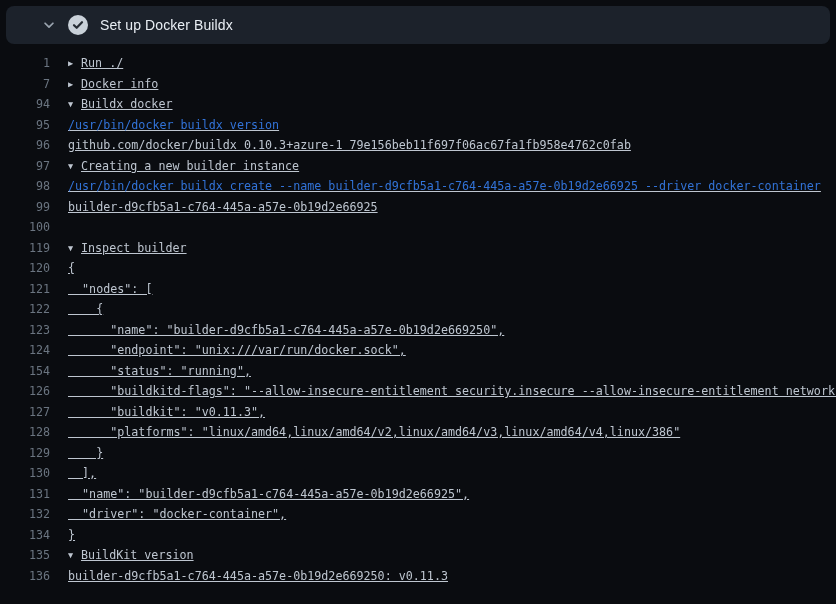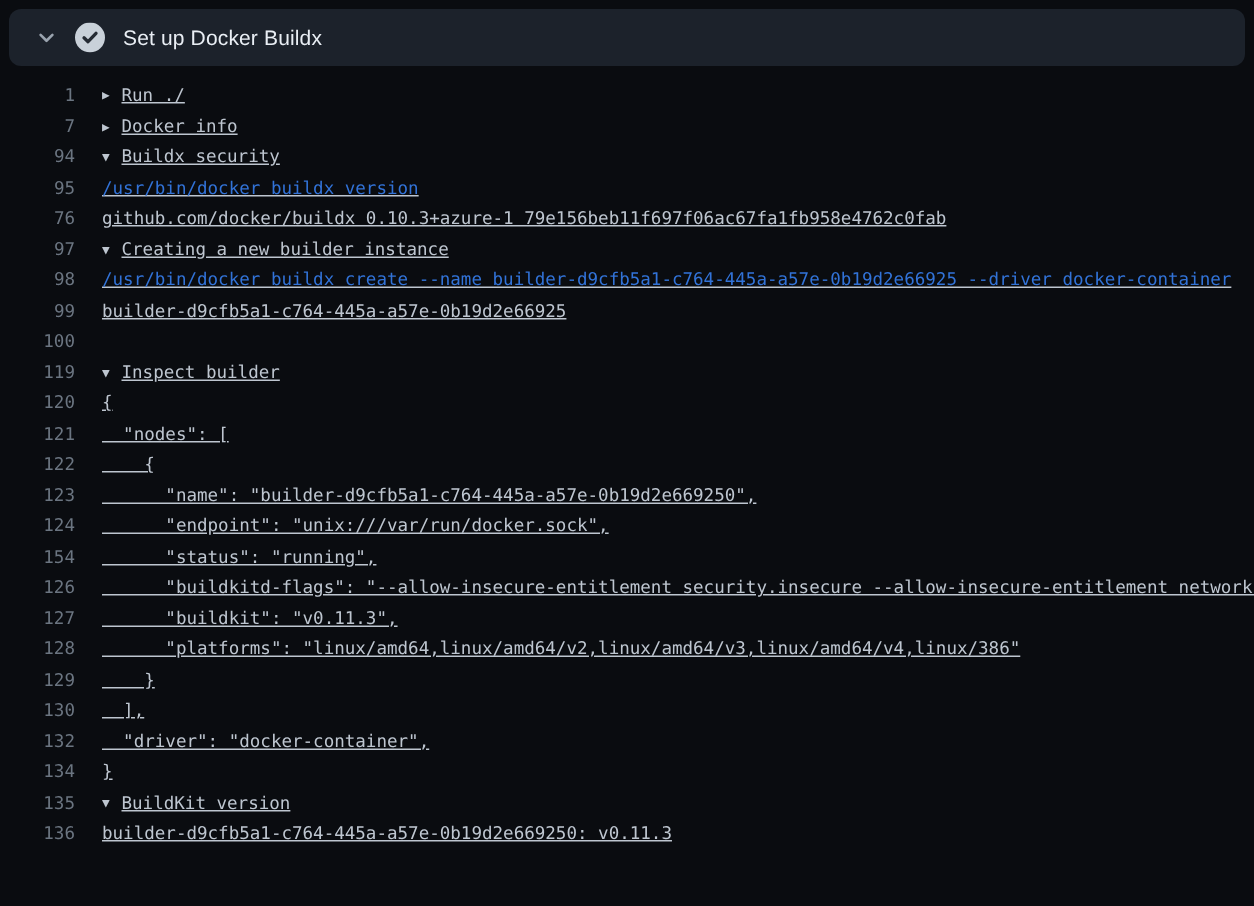--- a/index.html
+++ b/index.html
@@ -9,21 +9,21 @@
     overflow: hidden;
     font-family: "Liberation Sans", sans-serif;
   }
   .step-header {
     margin: 6px 6px 0 6px;
     height: 38px;
     background: var(--header-bg, #1c222b);
     border-radius: 8px;
     display: flex;
     align-items: center;
-    padding: 0 10px;
+    padding: 0 28px;
     cursor: pointer;
   }
   .chevron-btn {
     width: 26px; height: 26px;
     display: flex; align-items: center; justify-content: center;
     background: transparent; border: none; cursor: pointer;
     margin-left: 2px;
   }
   .status-icon {
     width: 20px; height: 20px;
@@ -92,28 +92,28 @@
     <div class="row group">
     <span class="ln">1</span>
     <span class="content"><span class="arrow">▶</span><span>Run ./</span></span>
   </div>
     <div class="row group">
     <span class="ln">7</span>
     <span class="content"><span class="arrow">▶</span><span>Docker info</span></span>
   </div>
     <div class="row group">
     <span class="ln">94</span>
-    <span class="content"><span class="arrow">▼</span><span>Buildx security</span></span>
+    <span class="content"><span class="arrow">▼</span><span>Buildx docker</span></span>
   </div>
     <div class="row plain">
     <span class="ln">95</span>
     <span class="content"><span class="cmd">/usr/bin/docker buildx version</span></span>
   </div>
     <div class="row plain">
-    <span class="ln">76</span>
+    <span class="ln">96</span>
     <span class="content"><span>github.com/docker/buildx 0.10.3+azure-1 79e156beb11f697f06ac67fa1fb958e4762c0fab</span></span>
   </div>
     <div class="row group">
     <span class="ln">97</span>
     <span class="content"><span class="arrow">▼</span><span>Creating a new builder instance</span></span>
   </div>
     <div class="row plain">
     <span class="ln">98</span>
     <span class="content"><span class="cmd">/usr/bin/docker buildx create --name builder-d9cfb5a1-c764-445a-a57e-0b19d2e66925 --driver docker-container</span></span>
   </div>
@@ -166,20 +166,24 @@
   </div>
     <div class="row plain">
     <span class="ln">129</span>
     <span class="content"><span>    }</span></span>
   </div>
     <div class="row plain">
     <span class="ln">130</span>
     <span class="content"><span>  ],</span></span>
   </div>
     <div class="row plain">
+    <span class="ln">131</span>
+    <span class="content"><span>  "name": "builder-d9cfb5a1-c764-445a-a57e-0b19d2e66925",</span></span>
+  </div>
+    <div class="row plain">
     <span class="ln">132</span>
     <span class="content"><span>  "driver": "docker-container",</span></span>
   </div>
     <div class="row plain">
     <span class="ln">134</span>
     <span class="content"><span>}</span></span>
   </div>
     <div class="row group">
     <span class="ln">135</span>
     <span class="content"><span class="arrow">▼</span><span>BuildKit version</span></span>

